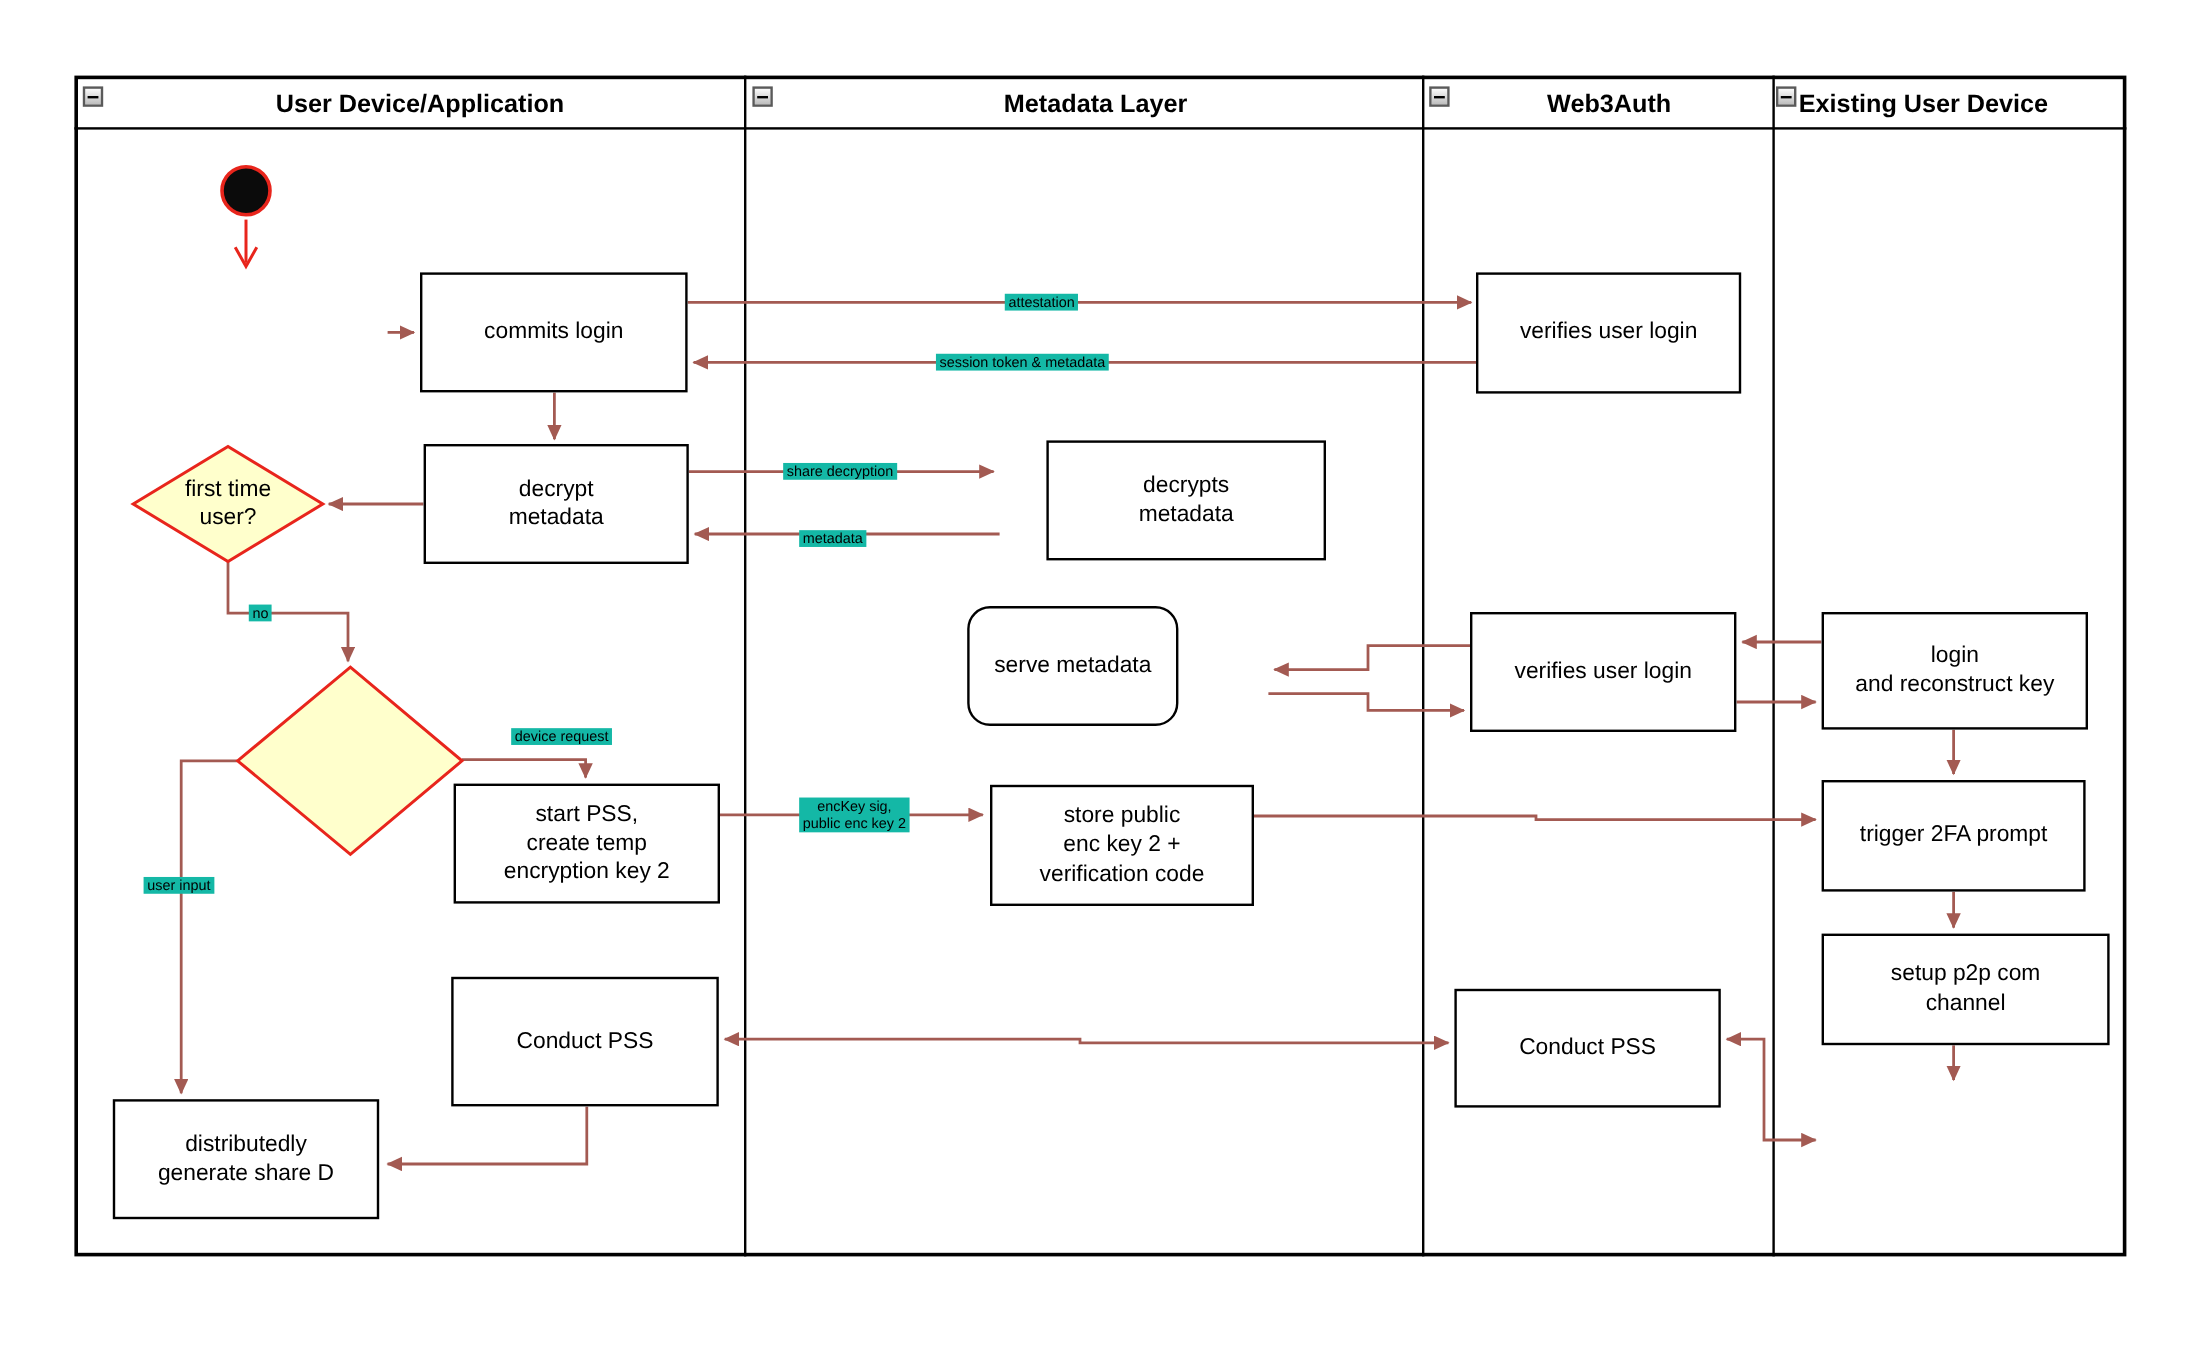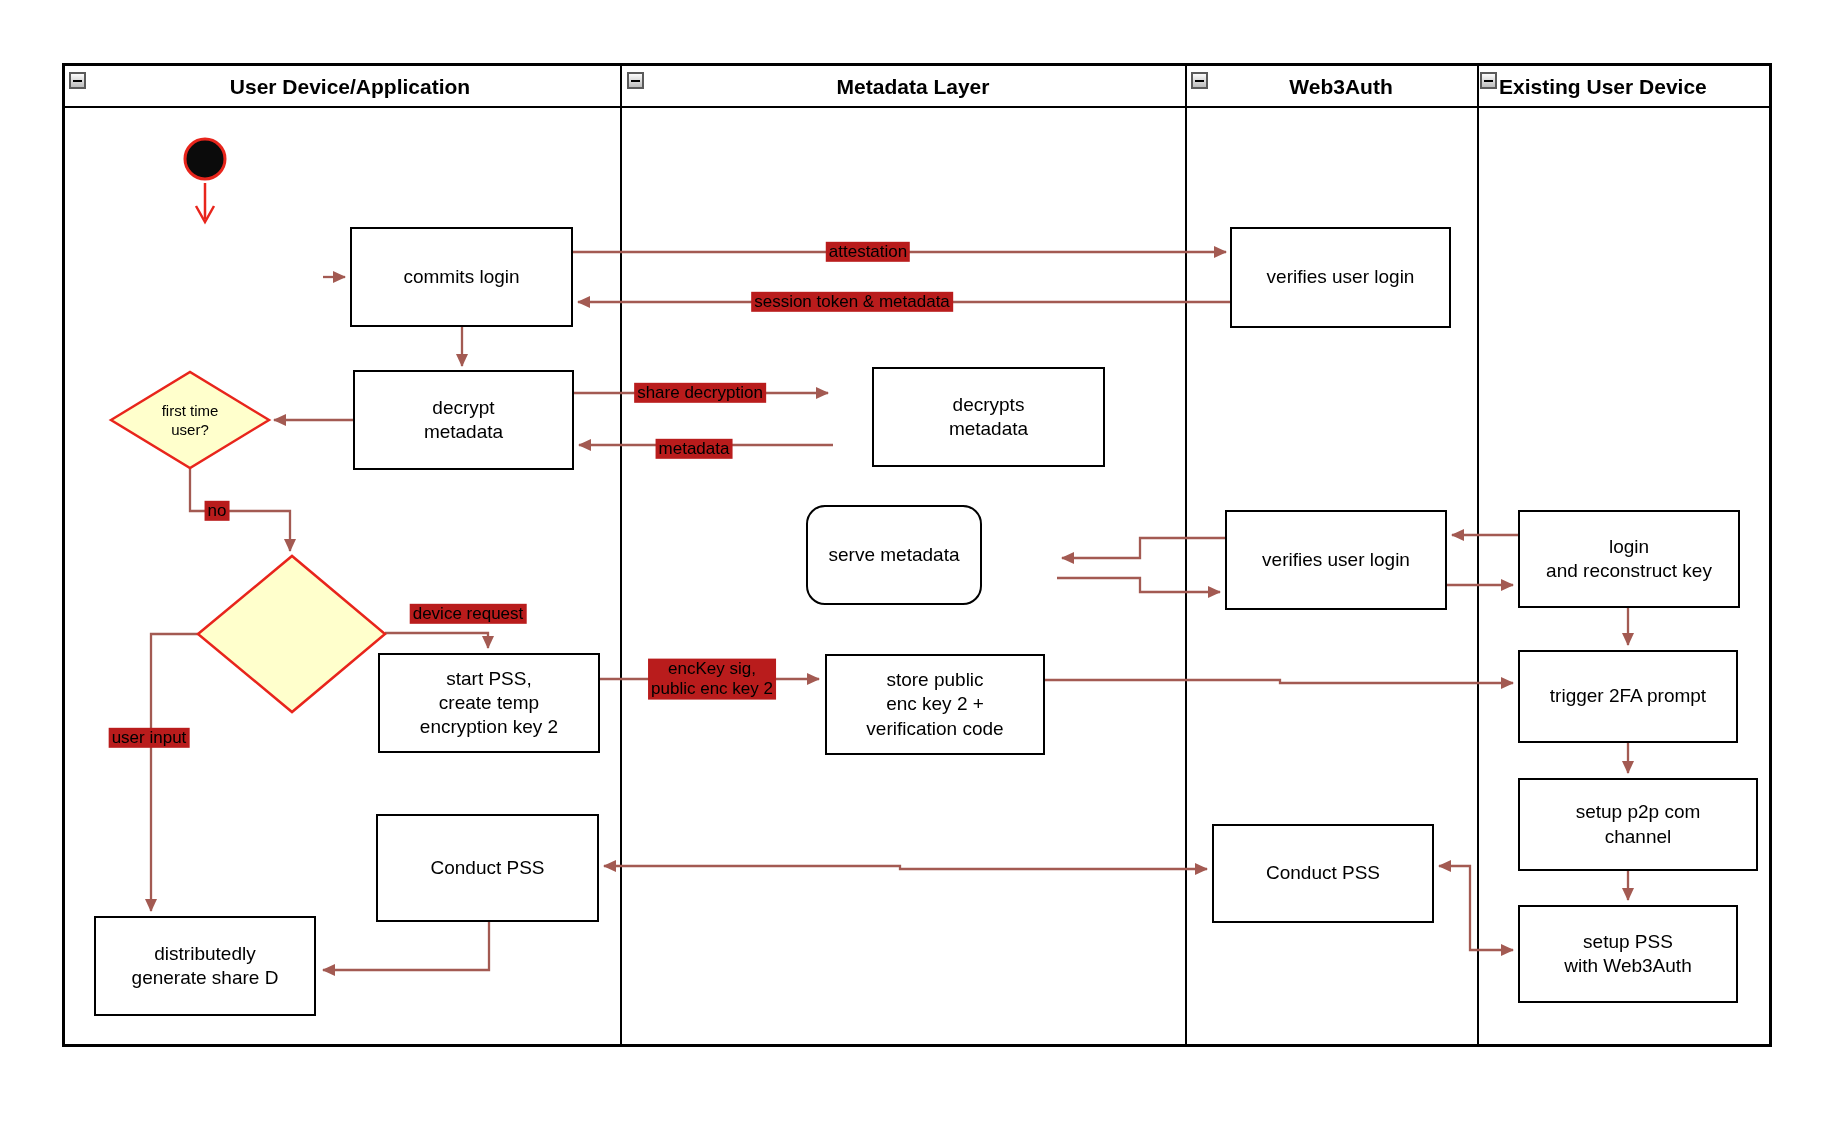--- a/index.html
+++ b/index.html
@@ -16,24 +16,24 @@
   .lane-title.left{justify-content:flex-start;}
   .collapse{position:absolute;top:72px;width:17px;height:17px;box-sizing:border-box;
             border:2px solid #5a5a5a;background:linear-gradient(#fbfbfb,#bdbdbd);
             display:flex;align-items:center;justify-content:center;}
   .collapse .minus{width:9px;height:2px;background:#000;}
   
   .node{position:absolute;background:#fff;border:2px solid #000;box-sizing:border-box;
         display:flex;align-items:center;justify-content:center;text-align:center;
         font-size:19px;line-height:1.28;white-space:pre-line;}
   .dtext{position:absolute;display:flex;align-items:center;justify-content:center;
-         text-align:center;font-size:15px;line-height:1.28;white-space:pre-line;}
+         text-align:center;font-size:19px;line-height:1.28;white-space:pre-line;}
   
-  .elabel{position:absolute;transform:translate(-50%,-50%);background:#b91c1c;
-          padding:0 3px;font-size:17px;line-height:1.2;white-space:pre-line;
+  .elabel{position:absolute;transform:translate(-50%,-50%);background:#14b8a6;
+          padding:0 3px;font-size:12px;line-height:1.2;white-space:pre-line;
           text-align:center;}
   svg{position:absolute;left:0;top:0;}
 </style>
 </head>
 <body>
 
 <div id="stage">
 
   <div class="frame"></div>
   <div class="header-band"></div>
@@ -114,22 +114,20 @@
 and reconstruct key</div>
   <div class="node" style="left:378px;top:653px;width:222px;height:100px;">start PSS,
 create temp
 encryption key 2</div>
   <div class="node" style="left:825px;top:654px;width:220px;height:101px;">store public
 enc key 2 +
 verification code</div>
   <div class="node" style="left:1518px;top:650px;width:220px;height:93px;">trigger 2FA prompt</div>
   <div class="node" style="left:1518px;top:778px;width:240px;height:93px;">setup p2p com
 channel</div>
-  <div class="node" style="left:1518px;top:905px;width:220px;height:98px;">setup PSS
-with Web3Auth</div>
   <div class="node" style="left:376px;top:814px;width:223px;height:108px;">Conduct PSS</div>
   <div class="node" style="left:1212px;top:824px;width:222px;height:99px;">Conduct PSS</div>
   <div class="node" style="left:94px;top:916px;width:222px;height:100px;">distributedly
 generate share D</div>
 
   <div class="elabel" style="left:868px;top:252px;">attestation</div>
   <div class="elabel" style="left:852px;top:302px;">session token &amp; metadata</div>
   <div class="elabel" style="left:700px;top:393px;">share decryption</div>
   <div class="elabel" style="left:694px;top:449px;">metadata</div>
   <div class="elabel" style="left:217px;top:511px;">no</div>

